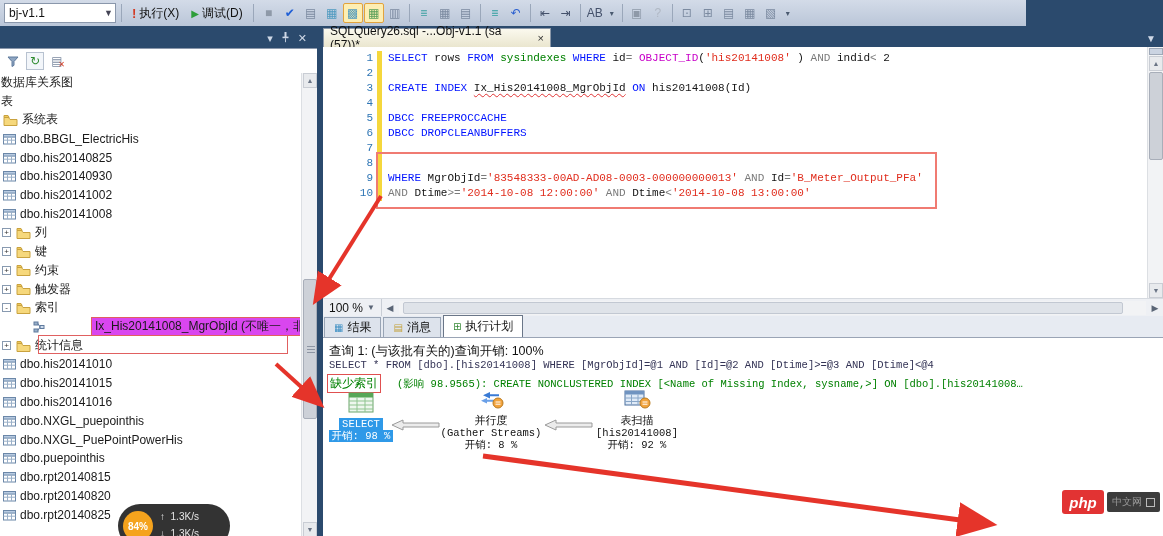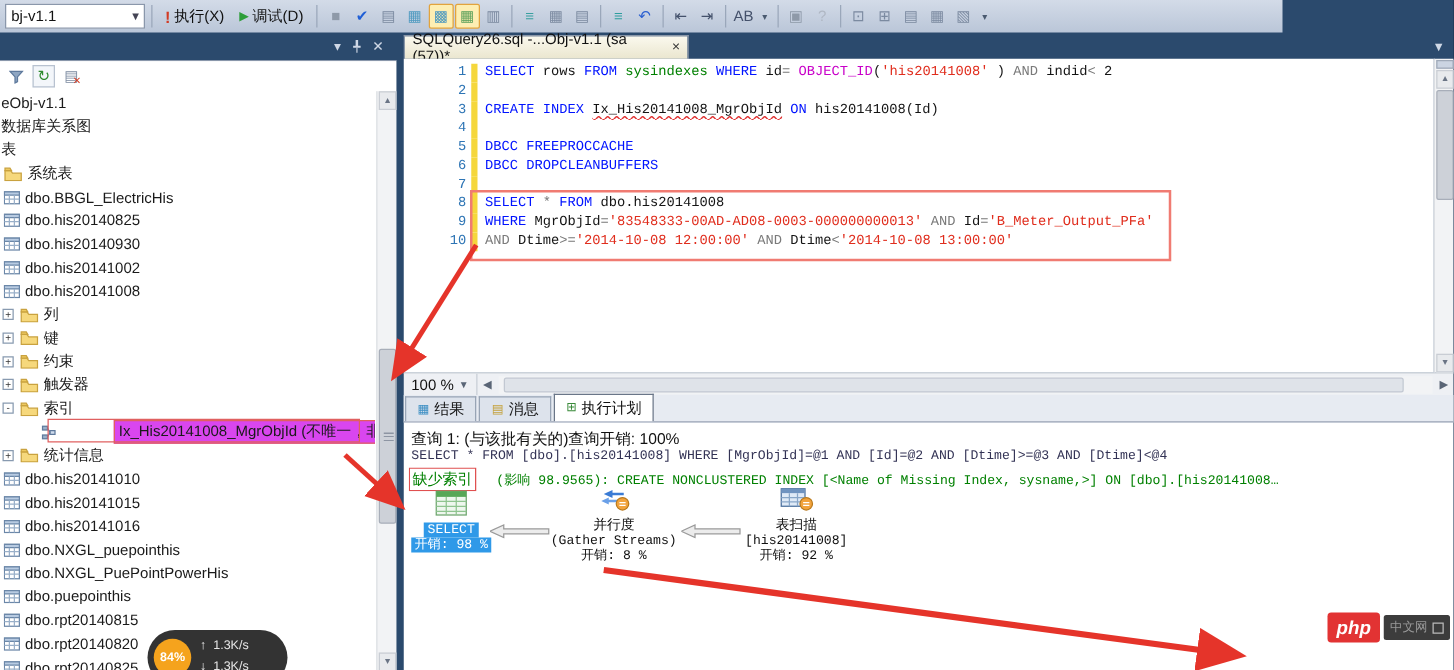--- a/index.html
+++ b/index.html
@@ -193,23 +193,20 @@
       <span class="oe-ico">
         <svg width="12" height="11">
             <path d="M1 1 h10 l-4 4.5 v3.8 l-2 1.2 v-5z" fill="#8fa6c2" stroke="#5f7a9d"></path>
           </svg>
       </span>
       <span class="oe-ico boxed" style="color:#2e8b2e;font-size:12px;">↻</span>
       <span class="oe-ico" style="position:relative;color:#7b8aa0;">▤<span style="position:absolute;right:0;bottom:0;color:#d23b24;font-size:8px;font-weight:bold;">✕</span></span>
     </div>
     <div class="tree" id="tree">
         <div class="trow root">
-          <span class="tlabel">eObj-v1.1</span>
-        </div>
-        <div class="trow root">
           <span class="tlabel">数据库关系图</span>
         </div>
         <div class="trow root">
           <span class="tlabel">表</span>
         </div>
         <div class="trow sysfolder">
           <svg width="15" height="12">
             <path d="M1 3.5 h4.5 l1.5 2 h7 v6 h-13z" fill="#f6d87c" stroke="#c9a23f"></path>
             <path d="M1 3.5 v-2 h4 l1.2 2z" fill="#eec95e" stroke="#c9a23f"></path>
           </svg>
@@ -463,21 +460,20 @@
         <span class="ctext"><span class="tk-k">DBCC DROPCLEANBUFFERS</span></span>
       </div>
       <div class="crow">
         <span class="ln">7</span>
         <span class="ychip"></span>
         <span class="ctext"></span>
       </div>
       <div class="crow">
         <span class="ln">8</span>
         <span class="ychip"></span>
-        <span class="ctext"><span class="tk-k">SELECT</span><span class="tk-t"> </span><span class="tk-o">*</span><span class="tk-t"> </span><span class="tk-k">FROM</span><span class="tk-t"> dbo.his20141008</span></span>
       </div>
       <div class="crow">
         <span class="ln">9</span>
         <span class="ychip"></span>
         <span class="ctext"><span class="tk-k">WHERE</span><span class="tk-t"> MgrObjId</span><span class="tk-o">=</span><span class="tk-s">'83548333-00AD-AD08-0003-000000000013'</span><span class="tk-t"> </span><span class="tk-o">AND</span><span class="tk-t"> Id</span><span class="tk-o">=</span><span class="tk-s">'B_Meter_Output_PFa'</span></span>
       </div>
       <div class="crow">
         <span class="ln">10</span>
         <span class="ychip"></span>
         <span class="ctext"><span class="tk-t"> </span><span class="tk-o">AND</span><span class="tk-t"> Dtime</span><span class="tk-o">&gt;=</span><span class="tk-s">'2014-10-08 12:00:00'</span><span class="tk-t"> </span><span class="tk-o">AND</span><span class="tk-t"> Dtime</span><span class="tk-o">&lt;</span><span class="tk-s">'2014-10-08 13:00:00'</span></span>

